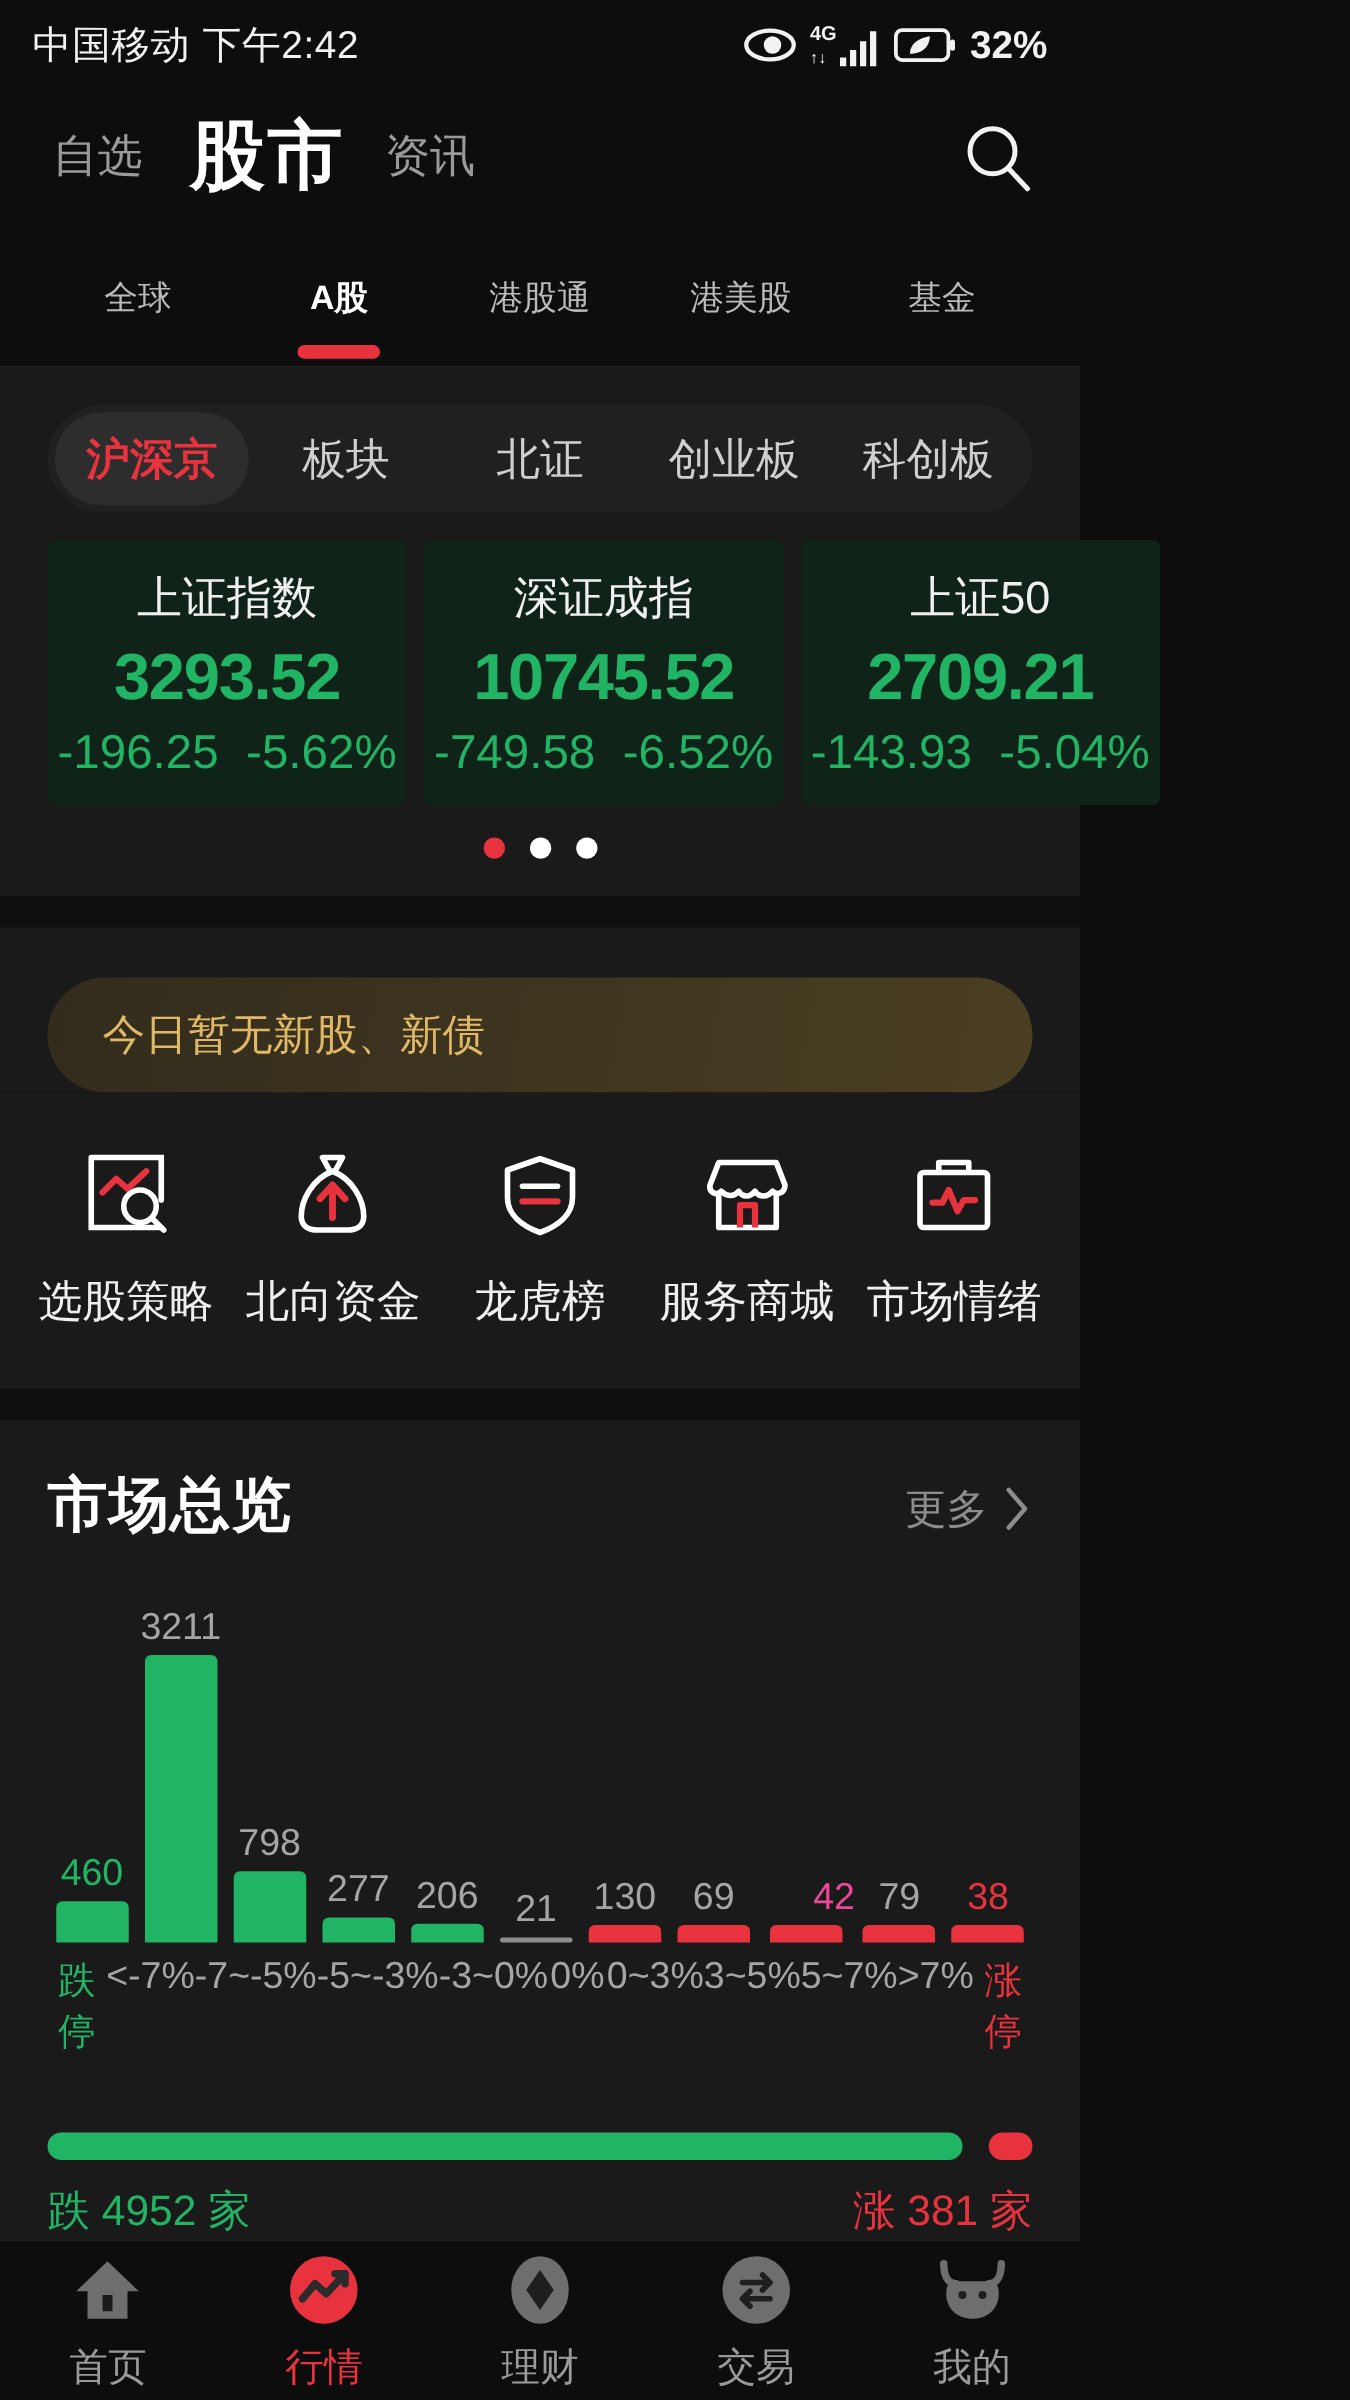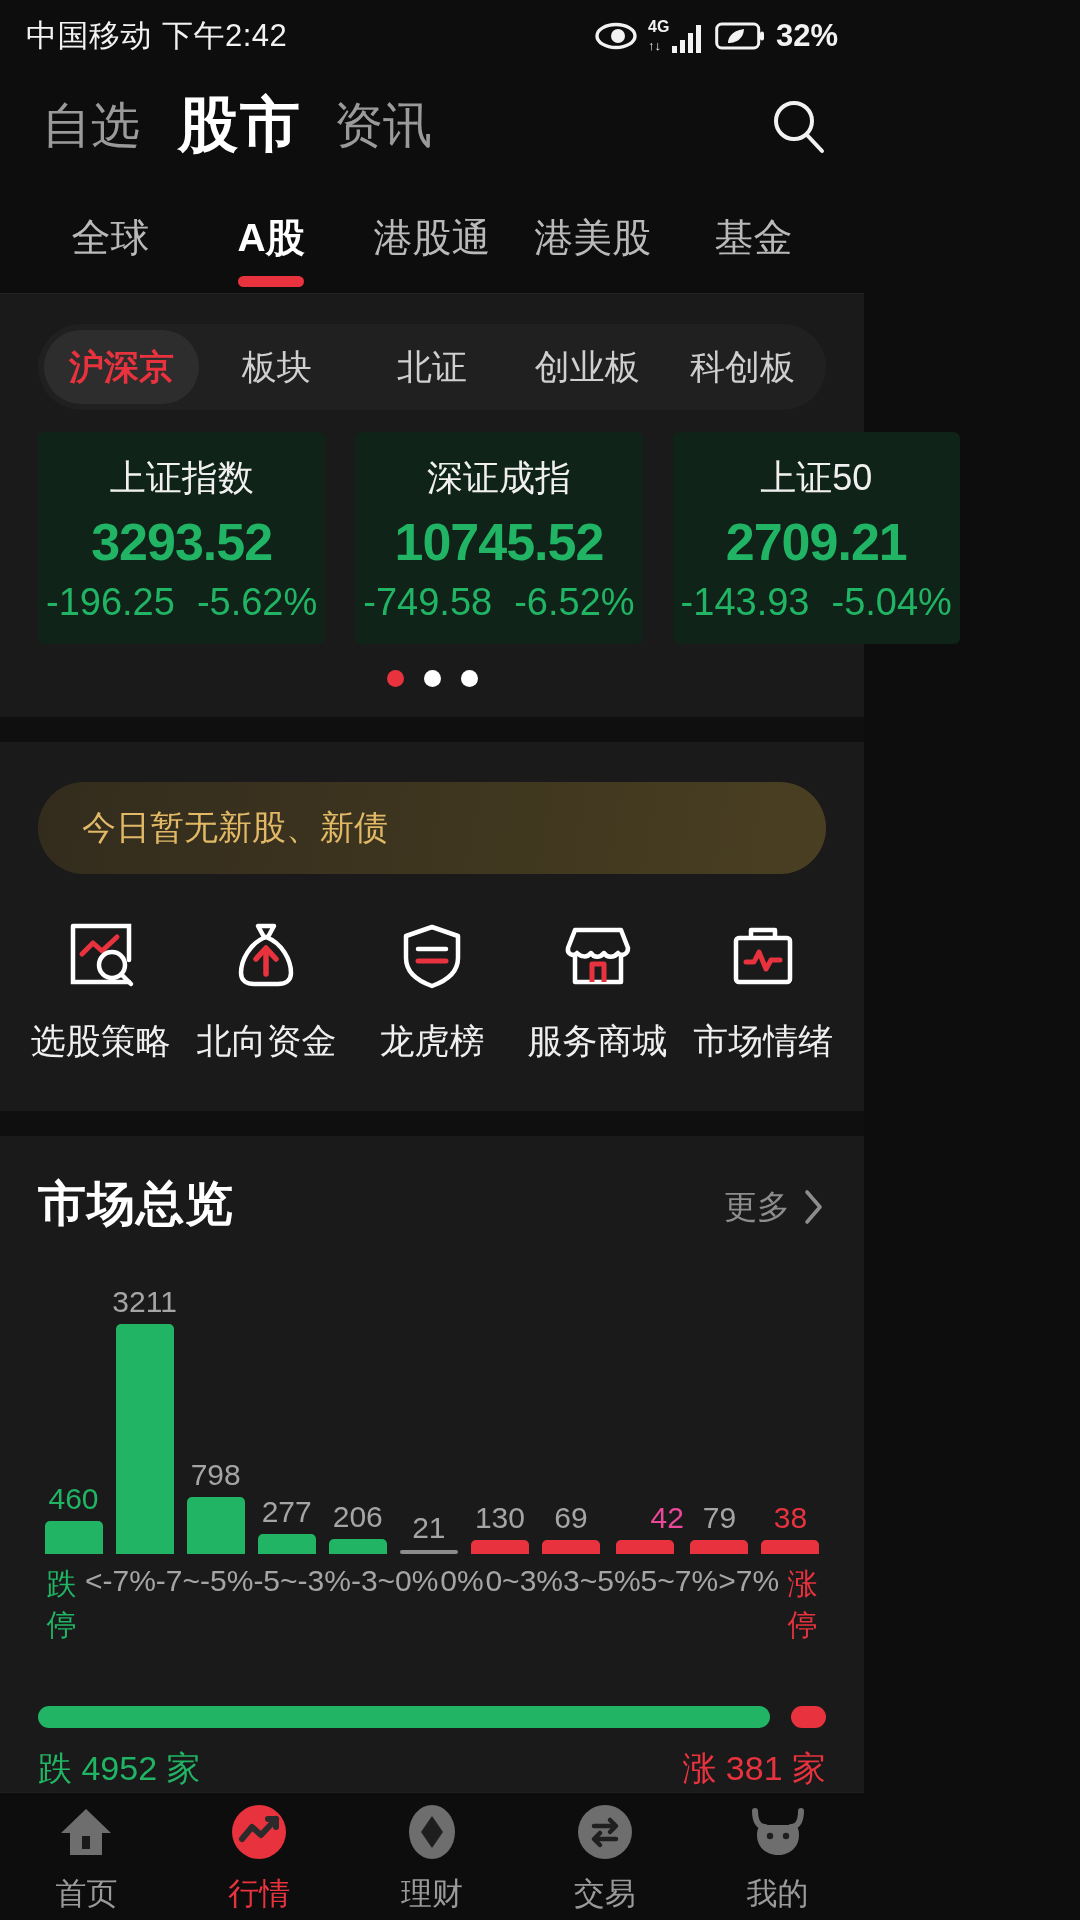--- a/index.html
+++ b/index.html
@@ -22,32 +22,32 @@
   .sb-right { display:flex; align-items:center; gap:11px; }
   .eye-icon svg, .sig-icon svg, .bat-icon svg { display:block; }
   .sb-pct { font-size:31px; color:#f2f2f2; font-weight:600; }
 
   
   .header {
     height:110px; flex:0 0 110px;
     display:flex; align-items:center; padding:0 30px 0 42px;
     background:#0d0d0d; position:relative;
   }
-  .htab { font-size:49px; color:#9a9a9a; margin-right:38px; line-height:1; padding-bottom:4px; }
+  .htab { font-size:36px; color:#9a9a9a; margin-right:38px; line-height:1; padding-bottom:4px; }
   .htab.main { font-size:60px; color:#ffffff; font-weight:600; margin-right:32px; letter-spacing:2px; }
   .search-btn { margin-left:auto; width:70px; height:70px; display:flex; align-items:center; justify-content:center; }
 
   
   .cattabs {
     height:112px; flex:0 0 112px;
     display:flex; align-items:center; background:#0d0d0d;
     border-bottom:1px solid #232323; padding:0 30px;
   }
   .cattab {
-    flex:1; text-align:center; font-size:39px; color:#b9b9b9;
+    flex:1; text-align:center; font-size:27px; color:#b9b9b9;
     position:relative; height:100%; display:flex; align-items:center; justify-content:center;
   }
   .cattab.active { color:#ffffff; font-weight:700; }
   .cattab.active::after {
     content:""; position:absolute; bottom:6px; left:50%; transform:translateX(-50%);
     width:66px; height:11px; background:#e8333f; border-radius:6px;
   }
 
   
   .chipwrap { background:#1a1a1a; padding:30px 38px 0 38px; }
@@ -57,21 +57,21 @@
   }
   .chip {
     flex:1; text-align:center; font-size:35px; color:#cfcfcf;
     height:74px; display:flex; align-items:center; justify-content:center;
     border-radius:42px;
   }
   .chip.active { background:#2d2d2d; color:#e8333f; font-weight:600; }
 
   
   .cardzone { background:#1a1a1a; padding:22px 38px 0 38px; }
-  .cards { display:flex; gap:30px; }
+  .cards { display:flex; gap:14px; }
   .card {
     flex:1; background:#0f2318; border-radius:6px;
     padding:22px 8px 20px 8px; text-align:center;
   }
   .card-name { font-size:36px; color:#f0f0f0; margin-bottom:10px; font-weight:500; }
   .card-val { font-size:52px; color:#20b464; font-weight:600; letter-spacing:-1px; line-height:1.15; }
   .card-sub { margin-top:8px; font-size:38px; color:#20b464; display:flex; justify-content:center; gap:22px;text-align:right; }
 
   .dots { display:flex; justify-content:center; gap:20px; padding:26px 0 30px 0; background:#1a1a1a; }
   .dot { width:17px; height:17px; border-radius:50%; background:#ffffff; }

